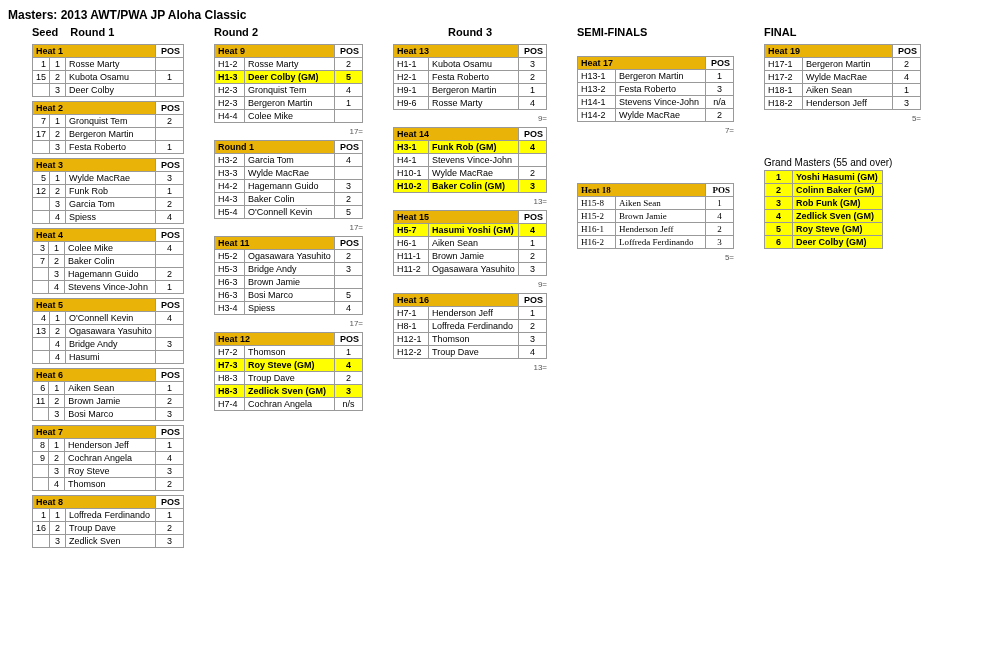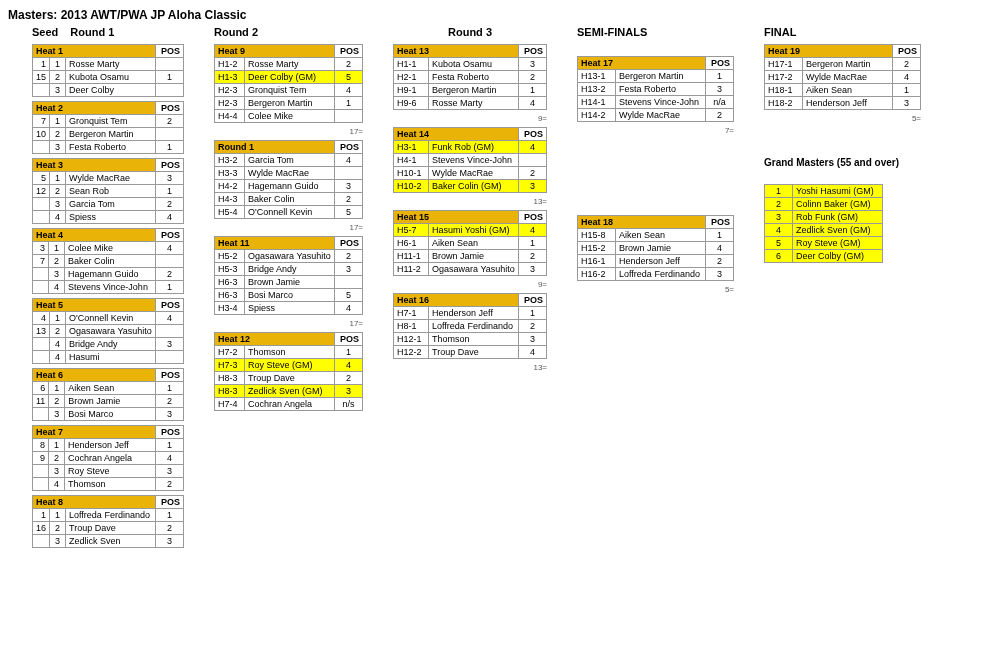--- a/index.html
+++ b/index.html
@@ -38,28 +38,28 @@
       white-space: nowrap;
     }
     .heat-label {
       font-weight: bold;
       background: #eab308;
     }
     .pos-header {
       font-weight: bold;
       text-align: right;
     }
-    .yellow-bg { background-color: #ffff00; }
+    .yellow-bg { background-color: #ffff00; font-weight: bold; }
     .pos-col { text-align: center; width: 28px; }
     .seed-col { text-align: right; width: 16px; }
     .num-col { text-align: center; width: 16px; }
     .name-col { min-width: 90px; }
     .round-header { font-weight: bold; font-size: 11px; }
     .gm-section { margin-top: 8px; }
-    .gm-title { font-size: 10px; font-weight: bold; margin-bottom: 16px; }
+    .gm-title { font-size: 10px; font-weight: normal; margin-bottom: 2px; }
   </style>
 </head>
 <body>
 
 <h1>Masters:  2013 AWT/PWA JP Aloha Classic</h1>
 
 <div class="main-layout">
 
   <div class="column">
     <div style="display:flex; gap:2px; align-items:baseline; margin-bottom:2px;">
@@ -101,21 +101,21 @@
             <td colspan="3" class="heat-label">Heat 2</td>
             <td class="pos-header">POS</td>
           </tr>
       <tr>
             <td class="seed-col">7</td>
             <td class="num-col">1</td>
             <td class="name-col">Gronquist Tem</td>
             <td class="pos-col">2</td>
           </tr>
       <tr>
-            <td class="seed-col">10</td>
+            <td class="seed-col">17</td>
             <td class="num-col">2</td>
             <td class="name-col">Bergeron Martin</td>
             <td class="pos-col"></td>
           </tr>
       <tr>
             <td class="seed-col"></td>
             <td class="num-col">3</td>
             <td class="name-col">Festa Roberto</td>
             <td class="pos-col">1</td>
           </tr>
@@ -130,21 +130,21 @@
           </tr>
       <tr>
             <td class="seed-col">5</td>
             <td class="num-col">1</td>
             <td class="name-col">Wylde MacRae</td>
             <td class="pos-col">3</td>
           </tr>
       <tr>
             <td class="seed-col">12</td>
             <td class="num-col">2</td>
-            <td class="name-col">Sean Rob</td>
+            <td class="name-col">Funk Rob</td>
             <td class="pos-col">1</td>
           </tr>
       <tr>
             <td class="seed-col"></td>
             <td class="num-col">3</td>
             <td class="name-col">Garcia Tom</td>
             <td class="pos-col">2</td>
           </tr>
       <tr>
             <td class="seed-col"></td>
@@ -602,21 +602,21 @@
           </tr>
       <tr>
             <td>H14-2</td>
             <td>Wylde MacRae</td>
             <td class="pos-col">2</td>
           </tr>
     </tbody>
       </table>
     <div style="font-size:8px; text-align:right; color:#555;">7=</div>
 
-    <table style="margin-top:76px;">
+    <table style="margin-top:44px;font-family:Liberation Serif, serif;">
       <tbody>
           <tr>
             <td colspan="2" class="heat-label">Heat 18</td>
             <td class="pos-header">POS</td>
           </tr>
       <tr>
             <td style="width:38px">H15-8</td>
             <td class="name-col">Aiken Sean</td>
             <td class="pos-col">1</td>
           </tr>

